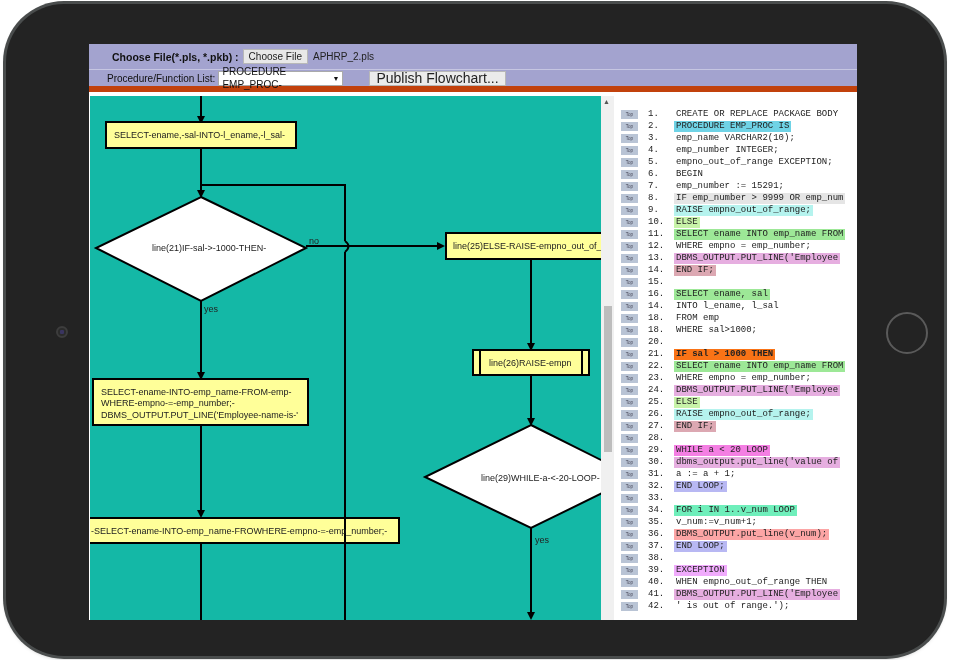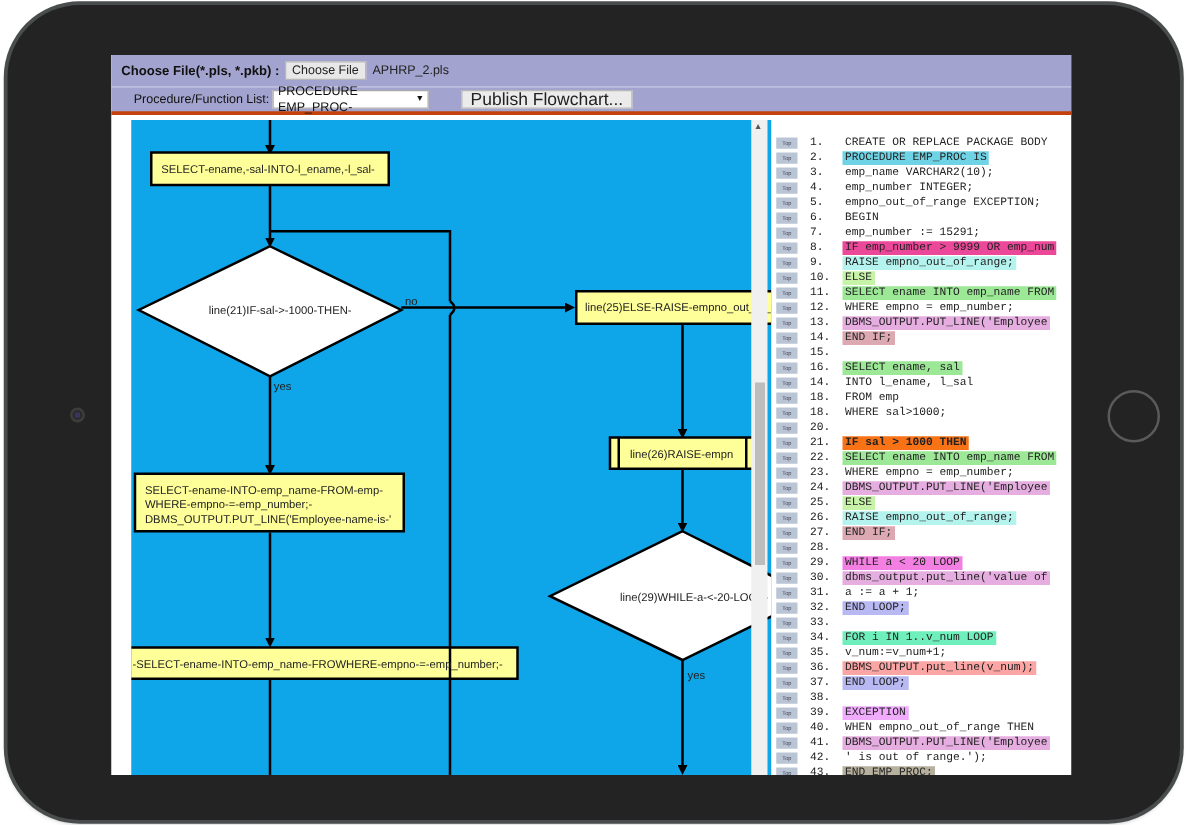--- a/index.html
+++ b/index.html
@@ -27,42 +27,42 @@
   .screen {
     position: absolute; left: 89px; top: 44px; width: 768px; height: 576px;
     background: #ffffff; overflow: hidden;
   }
 
   .toolbar-row {
     position: absolute; left: 0; width: 768px; background: #a3a3cf;
     font-size: 11px; color: #111;
     display: flex; align-items: center;
   }
-  .row1 { top: 0; height: 26px; border-bottom: 1px solid #c6c6e2; padding-left: 8px; }
-  .row2 { top: 26px; height: 22px; padding-left: 18px; border-bottom: 3px solid #c2410c; }
+  .row1 { top: 0; height: 26px; border-bottom: 1px solid #c6c6e2; padding-left: 23px; }
+  .row2 { top: 26px; height: 22px; padding-left: 18px; border-bottom: 6px solid #c2410c; }
   .row1 .label { font-weight: bold; font-size: 10.5px; }
   .row2 .label { font-size: 10px; }
   .choose-btn {
     margin-left: 4px; height: 15px; padding: 0 5px; background: #e8e8e8;
     border: 1px solid #b8b8b8; font-size: 10px; line-height: 13px; color: #222;
     font-family: "Liberation Sans", sans-serif;
   }
   .file-name { margin-left: 5px; font-size: 10px; color: #222; }
   .proc-select {
     margin-left: 3px; height: 15px; width: 125px; background: #fff; border: 1px solid #aaa;
     font-size: 10px; line-height: 13px; padding-left: 3px; color: #111;
     display: flex; align-items: center; justify-content: space-between; padding-right: 3px;
   }
   .select-arrow { font-size: 7px; }
   .publish-btn {
     margin-left: 26px; height: 15px; padding: 0 6px; background: #ebebeb;
     border: 1px solid #b8b8b8; font-size: 14px; line-height: 13px; color: #222;
   }
 
-  .flow-area { position: absolute; left: 16px; top: 52px; width: 512px; height: 524px; background: #0ea5e9; overflow: hidden; }
+  .flow-area { position: absolute; left: 1px; top: 52px; width: 512px; height: 524px; background: #14b8a6; overflow: hidden; }
   .flow-area svg { position: absolute; left: 0; top: 0; }
   .flow-text { font-family: "Liberation Sans", sans-serif; font-size: 9px; fill: #222; }
 
   .scrollbar {
     position: absolute; left: 512px; top: 52px; width: 13px; height: 524px; background: #f0f0f0;
   }
   .scroll-up { position: absolute; left: 2px; top: 2px; font-size: 7px; color: #555; }
   .scroll-thumb { position: absolute; left: 3px; top: 210px; width: 8px; height: 146px; background: #bdbdbd; }
 
   .code-area {
@@ -169,21 +169,21 @@
   </div>
 
   <div class="code-area" id="code-area">
       <div class="code-line"><span class="top-btn">Top</span><span class="line-no">1.</span><span class="code-text">CREATE OR REPLACE PACKAGE BODY</span></div>
       <div class="code-line"><span class="top-btn">Top</span><span class="line-no">2.</span><span class="code-text" style="background: rgb(111, 211, 230);">PROCEDURE EMP_PROC IS</span></div>
       <div class="code-line"><span class="top-btn">Top</span><span class="line-no">3.</span><span class="code-text">emp_name VARCHAR2(10);</span></div>
       <div class="code-line"><span class="top-btn">Top</span><span class="line-no">4.</span><span class="code-text">emp_number INTEGER;</span></div>
       <div class="code-line"><span class="top-btn">Top</span><span class="line-no">5.</span><span class="code-text">empno_out_of_range EXCEPTION;</span></div>
       <div class="code-line"><span class="top-btn">Top</span><span class="line-no">6.</span><span class="code-text">BEGIN</span></div>
       <div class="code-line"><span class="top-btn">Top</span><span class="line-no">7.</span><span class="code-text">emp_number := 15291;</span></div>
-      <div class="code-line"><span class="top-btn">Top</span><span class="line-no">8.</span><span class="code-text" style="background: #ec4899;">IF emp_number &gt; 9999 OR emp_num</span></div>
+      <div class="code-line"><span class="top-btn">Top</span><span class="line-no">8.</span><span class="code-text" style="background: #e5e5e5;">IF emp_number &gt; 9999 OR emp_num</span></div>
       <div class="code-line"><span class="top-btn">Top</span><span class="line-no">9.</span><span class="code-text" style="background: rgb(181, 243, 238);">RAISE empno_out_of_range;</span></div>
       <div class="code-line"><span class="top-btn">Top</span><span class="line-no">10.</span><span class="code-text" style="background: rgb(199, 243, 168);">ELSE</span></div>
       <div class="code-line"><span class="top-btn">Top</span><span class="line-no">11.</span><span class="code-text" style="background: rgb(157, 232, 151);">SELECT ename INTO emp_name FROM</span></div>
       <div class="code-line"><span class="top-btn">Top</span><span class="line-no">12.</span><span class="code-text">WHERE empno = emp_number;</span></div>
       <div class="code-line"><span class="top-btn">Top</span><span class="line-no">13.</span><span class="code-text" style="background: rgb(230, 174, 224);">DBMS_OUTPUT.PUT_LINE('Employee</span></div>
       <div class="code-line"><span class="top-btn">Top</span><span class="line-no">14.</span><span class="code-text" style="background: rgb(220, 168, 178);">END IF;</span></div>
       <div class="code-line"><span class="top-btn">Top</span><span class="line-no">15.</span><span class="code-text"></span></div>
       <div class="code-line"><span class="top-btn">Top</span><span class="line-no">16.</span><span class="code-text" style="background: rgb(157, 232, 151);">SELECT ename, sal</span></div>
       <div class="code-line"><span class="top-btn">Top</span><span class="line-no">14.</span><span class="code-text">INTO l_ename, l_sal</span></div>
       <div class="code-line"><span class="top-btn">Top</span><span class="line-no">18.</span><span class="code-text">FROM emp</span></div>
@@ -204,15 +204,14 @@
       <div class="code-line"><span class="top-btn">Top</span><span class="line-no">33.</span><span class="code-text"></span></div>
       <div class="code-line"><span class="top-btn">Top</span><span class="line-no">34.</span><span class="code-text" style="background: rgb(111, 239, 187);">FOR i IN 1..v_num LOOP</span></div>
       <div class="code-line"><span class="top-btn">Top</span><span class="line-no">35.</span><span class="code-text">v_num:=v_num+1;</span></div>
       <div class="code-line"><span class="top-btn">Top</span><span class="line-no">36.</span><span class="code-text" style="background: #fca5a5;">DBMS_OUTPUT.put_line(v_num);</span></div>
       <div class="code-line"><span class="top-btn">Top</span><span class="line-no">37.</span><span class="code-text" style="background: rgb(184, 184, 243);">END LOOP;</span></div>
       <div class="code-line"><span class="top-btn">Top</span><span class="line-no">38.</span><span class="code-text"></span></div>
       <div class="code-line"><span class="top-btn">Top</span><span class="line-no">39.</span><span class="code-text" style="background: #f0abfc;">EXCEPTION</span></div>
       <div class="code-line"><span class="top-btn">Top</span><span class="line-no">40.</span><span class="code-text">WHEN empno_out_of_range THEN</span></div>
       <div class="code-line"><span class="top-btn">Top</span><span class="line-no">41.</span><span class="code-text" style="background: rgb(230, 174, 224);">DBMS_OUTPUT.PUT_LINE('Employee</span></div>
       <div class="code-line"><span class="top-btn">Top</span><span class="line-no">42.</span><span class="code-text">' is out of range.');</span></div>
-      <div class="code-line"><span class="top-btn">Top</span><span class="line-no">43.</span><span class="code-text" style="background: rgb(182, 176, 156);">END EMP_PROC;</span></div>
     </div>
 </div>
 
 </body></html>

